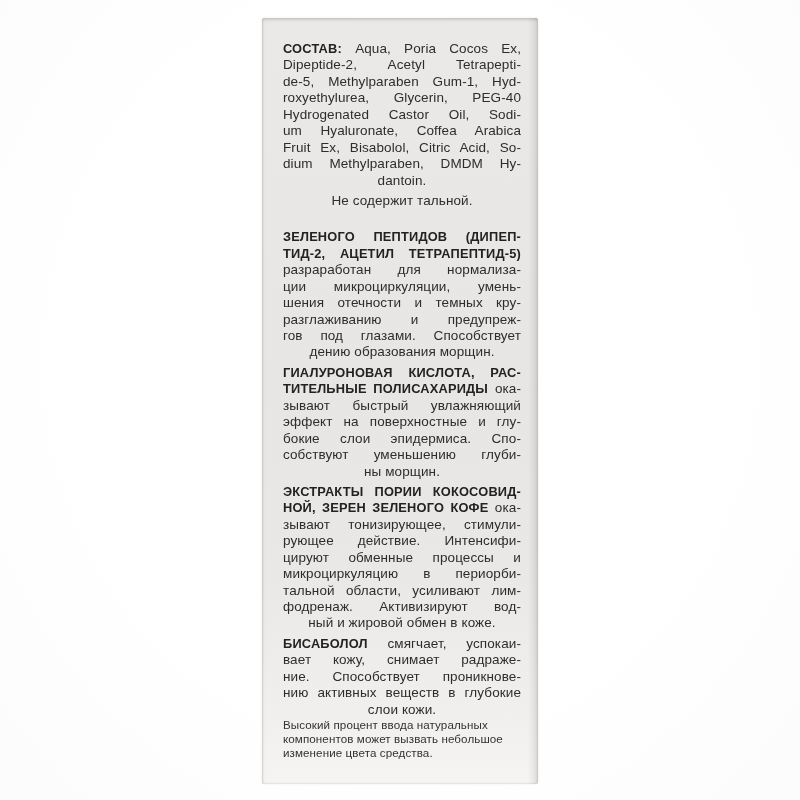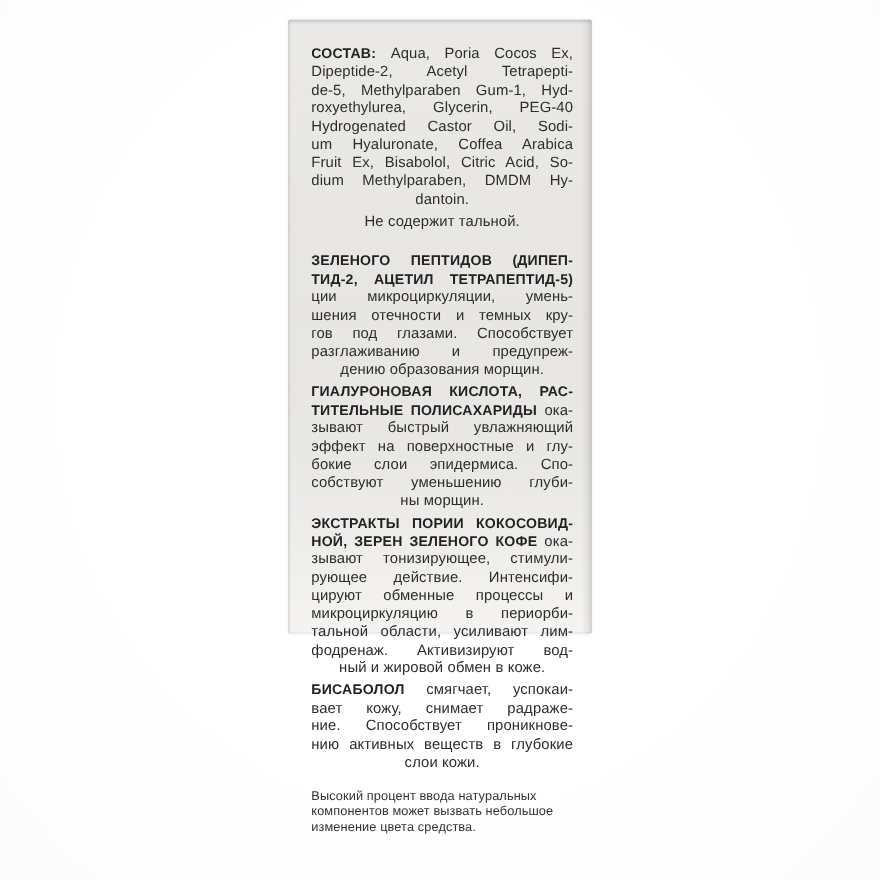--- a/index.html
+++ b/index.html
@@ -15,21 +15,21 @@
     position: absolute;
     inset: 0;
     background: radial-gradient(ellipse at 50% 45%, #ffffff 55%, #fcfcfc 100%);
   }
   
   .box {
     position: absolute;
     left: 262px;
     top: 18px;
     width: 276px;
-    height: 558px;
+    height: 766px;
     border-radius: 2px;
     background: linear-gradient(180deg,
       #eae9e7 0%,
       #e7e6e4 48%,
       #e9e8e6 72%,
       #f0efed 90%,
       #f5f4f2 100%);
     box-shadow:
       inset 0 2px 3px rgba(0,0,0,.14),
       inset 1px 0 2px rgba(0,0,0,.08),
@@ -70,21 +70,21 @@
   .line.just {
     text-align: justify;
     text-align-last: justify;
   }
   .b {
     font-weight: bold;
     font-size: 12.8px;
     letter-spacing: 0.2px;
     color: #232221;
   }
-  .footnote { margin-top: 15px; }
+  .footnote { }
   .fline {
     font-size: 11.6px;
     line-height: 14px;
     height: 14px;
     overflow: hidden;
     color: #33322f;
     letter-spacing: 0.1px;
   }
 </style>
 </head>
@@ -103,24 +103,25 @@
           <div class="line just"><span class="r">Fruit Ex, Bisabolol, Citric Acid, So-</span></div>
           <div class="line just"><span class="r">dium Methylparaben, DMDM Hy-</span></div>
           <div class="line"><span class="r">dantoin.</span></div>
         </div>
         <div class="section">
           <div class="line"><span class="r">Не содержит тальной.</span></div>
         </div>
         <div class="section gap-large">
           <div class="line just"><span class="b">ЗЕЛЕНОГО ПЕПТИДОВ (ДИПЕП-</span></div>
           <div class="line just"><span class="b">ТИД-2, АЦЕТИЛ ТЕТРАПЕПТИД-5)</span></div>
+          <div class="line just"><span class="r">разраработан для нормализа-</span></div>
           <div class="line just"><span class="r">ции микроциркуляции, умень-</span></div>
           <div class="line just"><span class="r">шения отечности и темных кру-</span></div>
+          <div class="line just"><span class="r">разглаживанию и предупреж-</span></div>
           <div class="line just"><span class="r">гов под глазами. Способствует</span></div>
-          <div class="line just"><span class="r">разглаживанию и предупреж-</span></div>
           <div class="line"><span class="r">дению образования морщин.</span></div>
         </div>
         <div class="section">
           <div class="line just"><span class="b">ГИАЛУРОНОВАЯ КИСЛОТА, РАС-</span></div>
           <div class="line just"><span class="b">ТИТЕЛЬНЫЕ ПОЛИСАХАРИДЫ</span><span class="r"> ока-</span></div>
           <div class="line just"><span class="r">зывают быстрый увлажняющий</span></div>
           <div class="line just"><span class="r">эффект на поверхностные и глу-</span></div>
           <div class="line just"><span class="r">бокие слои эпидермиса. Спо-</span></div>
           <div class="line just"><span class="r">собствуют уменьшению глуби-</span></div>
           <div class="line"><span class="r">ны морщин.</span></div>

